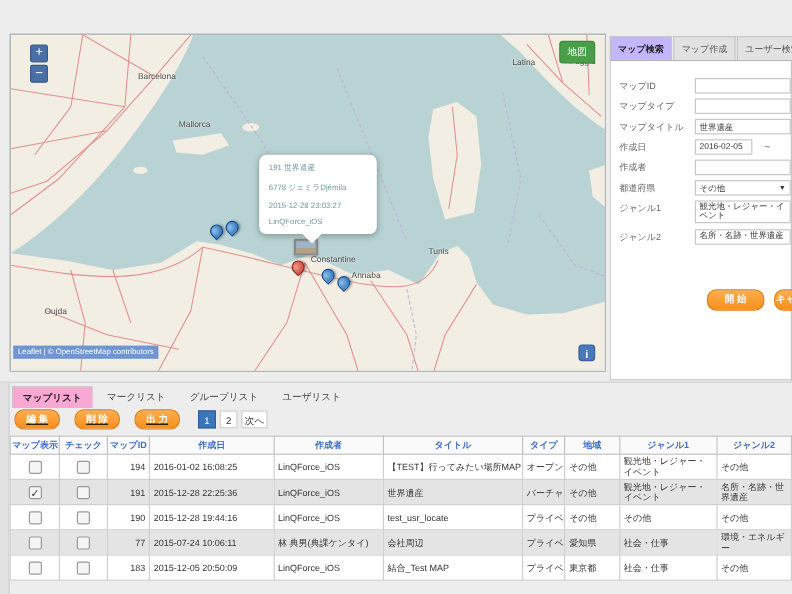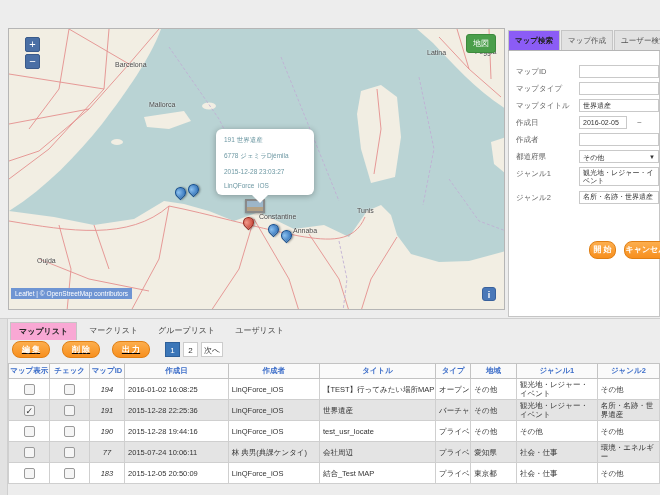--- a/index.html
+++ b/index.html
@@ -35,34 +35,34 @@
   .map-popup:after { content:""; position:absolute; left:36px; bottom:-8px; border:8px solid transparent;
     border-top-color:#fff; border-bottom:0; }
   .map-popup .pline { font-size:6.5px; color:#6d98a3; margin:0 0 7px 0; white-space:nowrap; overflow:hidden; }
   .map-popup .pline:last-child { margin-bottom:0; }
 
   
   .search-panel { position:absolute; left:508px; top:30px; width:152px; height:288px; overflow:hidden; }
   .sp-tabs { display:flex; height:21px; border-bottom:1px solid #b5b5b5; }
   .sp-tab { font-size:7.5px; color:#555; padding:5px 6px 0 6px; background:#e2e2e2;
     border:1px solid #c5c5c5; border-bottom:none; white-space:nowrap; cursor:pointer; margin-right:1px; }
-  .sp-tab.active { background:#8b5cf6; color:#222; font-weight:bold; }
+  .sp-tab.active { background:#c4b5fd; color:#222; font-weight:bold; }
   .sp-body { position:relative; background:#fff; border:1px solid #c5c5c5; border-top:none; height:266px; }
   .frow { position:absolute; left:0; width:100%; height:14px; }
   .frow label { position:absolute; left:7px; top:2px; font-size:7.5px; color:#666; white-space:nowrap; }
   .frow input, .frow .selbox, .frow .valbox { position:absolute; left:70px; top:0; width:80px; height:13px;
     border:1px solid #c9c9c9; background:#fff; font-size:7px; color:#333; padding:1px 3px;
     font-family:inherit; }
   .selbox { line-height:11px; } .selbox .car { float:right; font-size:6px; color:#333; }
   .valbox { line-height:8px; font-size:6.5px; overflow:hidden; }
   .range-sep { position:absolute; left:128px; top:2px; font-size:8px; color:#555; }
   .btn-orange { background:linear-gradient(#fcae4e,#f78f1e); color:#fff; font-weight:bold;
     border:1px solid #e07f14; border-radius:8px; font-size:8px; text-align:center; cursor:pointer; }
   .sp-actions { position:absolute; top:190px; left:80px; display:flex; gap:8px; }
-  .sp-actions .btn-orange { width:27px; height:18px; line-height:16px; }
+  .sp-actions .btn-orange { width:48px; height:18px; line-height:16px; }
 
   
   .list-panel { position:absolute; left:0; top:318px; width:660px; height:177px;
     background:#ededed; border-top:1px solid #cfcfcf; }
   .gutter { position:absolute; left:0; top:0; width:8px; height:177px; background:#e2e2e2; border-right:1px solid #cfcfcf; }
   .lp-tabs { position:absolute; left:10px; top:3px; display:flex; gap:4px; }
   .lp-tab { font-size:8px; color:#444; padding:3px 8px; cursor:pointer; }
   .lp-tab.active { background:#f9a8d4; border:1px solid #c5c5c5; border-bottom:none; font-weight:bold; color:#222; }
   .lp-actions { position:absolute; left:12px; top:22px; display:flex; gap:12px;text-decoration:underline; }
   .lp-actions .btn-orange { width:38px; height:17px; line-height:15px; }
@@ -70,21 +70,21 @@
   .page { min-width:15px; height:15px; line-height:15px; text-align:center; color:#333;
     background:#fff; border:1px solid #ccc; padding:0 2px; cursor:pointer; }
   .page.current { background:#3b76b8; color:#fff; border-color:#2d5f99; }
 
   table.maplist { position:absolute; left:8px; top:44px; border-collapse:collapse; table-layout:fixed;
     width:652px; background:#fff; font-size:7.5px; color:#333; }
   table.maplist th { color:#3d6ec9; font-weight:bold; font-size:7.5px; border:1px solid #c3c3c3;
     height:15px; background:#fafafa; text-align:center; overflow:hidden; white-space:nowrap; cursor:pointer;margin-left:12px; }
   table.maplist td { border:1px solid #cfcfcf; height:21px; padding:1px 3px; overflow:hidden; line-height:9px; }
   table.maplist tr.stripe td { background:#e4e4e4; }
-  td.c { text-align:center; } td.r { text-align:center;font-style:italic; }
+  td.c { text-align:center; } td.r { text-align:right; }
   .cb { width:11px; height:11px; border:1px solid #9a9a9a; border-radius:2px; background:#f5f5f5;
     margin:0 auto; font-size:9px; line-height:10px; text-align:center; color:#333; cursor:pointer; }
   .nowrap { white-space:nowrap; }
 </style>
 </head>
 <body>
 
 <div class="stage">
 
   <div class="map-panel">

